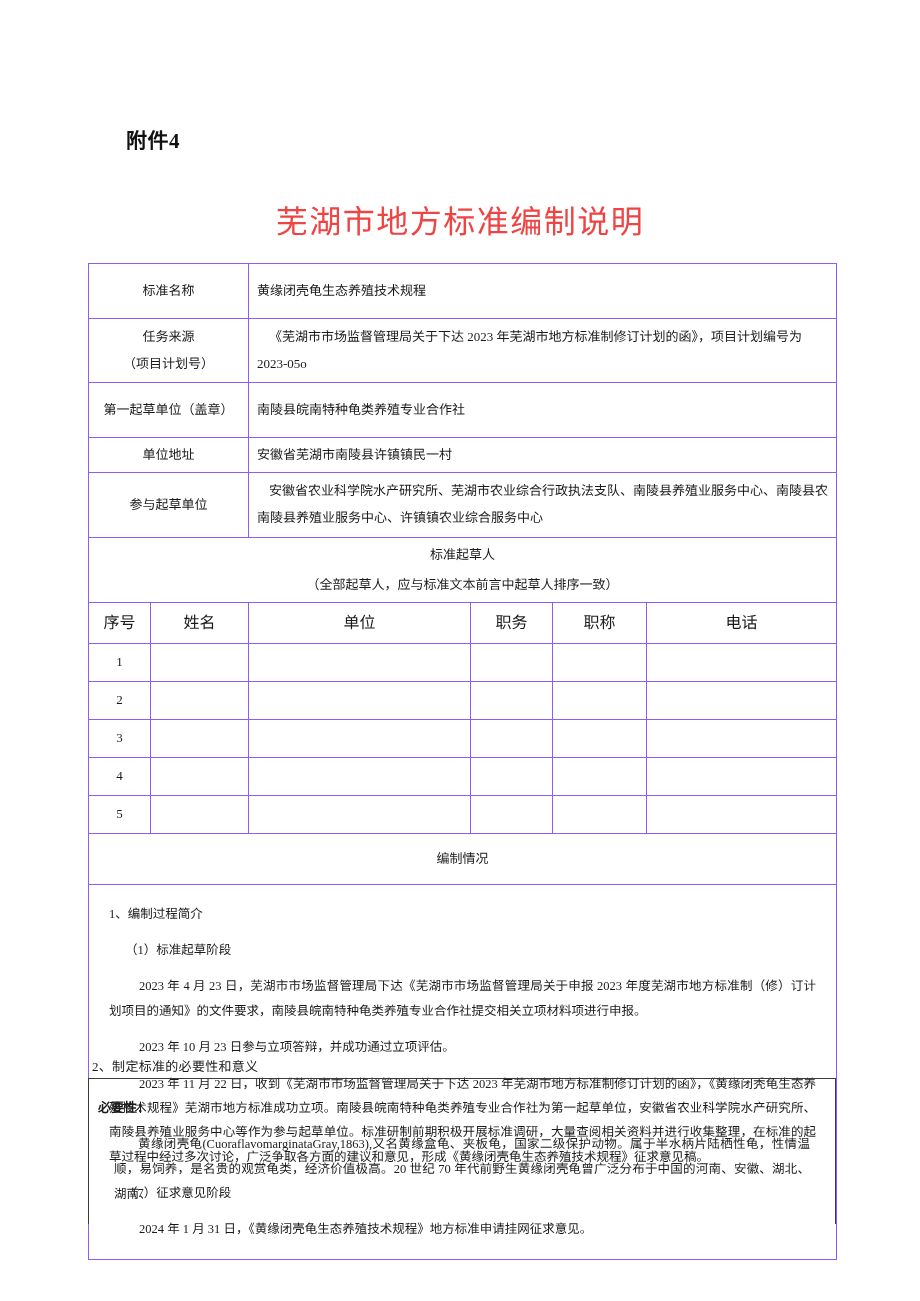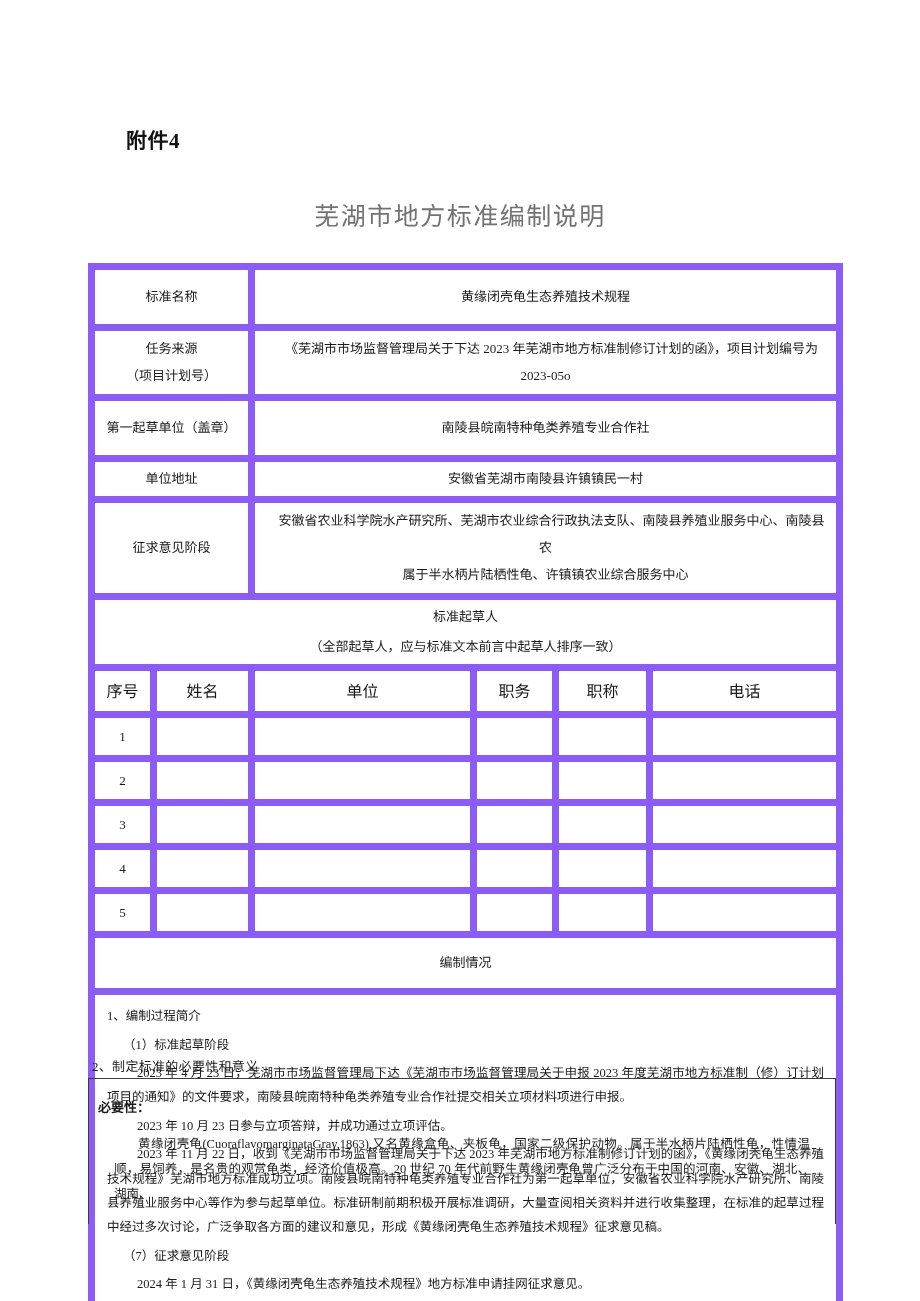--- a/index.html
+++ b/index.html
@@ -32,49 +32,49 @@
     letter-spacing: 0.5px;
     color: #111;
     font-family: Liberation Serif, serif;
   }
   .doc-title {
     position: absolute;
     left: 0;
     right: 0;
     top: 196px;
     text-align: center;
-    font-size: 25px;
+    font-size: 32px;
     font-weight: 400;
     letter-spacing: 1.5px;
-    color: #737373;
+    color: #ef4444;
   }
 
   
   .main-table {
     position: absolute;
     left: 88px;
     top: 263px;
     width: 748px;
     border-collapse: collapse;
     table-layout: fixed;
     font-size: 13px;
     line-height: 1.85;
   }
   .main-table td {
-    border: 7px solid #8b5cf6;
+    border: 1px solid #8b5cf6;
     padding: 5px 8px;
     vertical-align: middle;
     color: #1a1a1a;
   }
   .lbl {
     text-align: center;
     white-space: nowrap;
   }
   .val {
-    text-align: center;
+    text-align: left;
     margin-left: 40px;
   }
   .val-indent {
     text-indent: 12px;
   }
   .tall {
     height: 44px;
   }
   .twoline {
     line-height: 2.05;
@@ -103,21 +103,21 @@
   }
 
   
   .narrative {
     padding: 6px 9px 10px 9px;
     font-size: 12.5px;
     line-height: 1.95;
     text-align: justify;
   }
   .narrative p {
-    margin: 4px;
+    margin: 12px;
   }
   .p-flush { text-indent: 0; }
   .p-ind1  { text-indent: 16px; }
   .p-ind2  { text-indent: 30px; }
 
   
   .mid-caption {
     position: absolute;
     left: 92px;
     top: 1056px;
@@ -195,24 +195,24 @@
         <td class="lbl tall" colspan="2">第一起草单位（盖章）</td>
         <td class="val tall" colspan="4">南陵县皖南特种龟类养殖专业合作社</td>
       </tr>
 
       <tr>
         <td class="lbl" colspan="2">单位地址</td>
         <td class="val" colspan="4">安徽省芜湖市南陵县许镇镇民一村</td>
       </tr>
 
       <tr>
-        <td class="lbl twoline" colspan="2">征求意见阶段</td>
+        <td class="lbl twoline" colspan="2">参与起草单位</td>
         <td class="val twoline" colspan="4">
           <div class="val-indent">安徽省农业科学院水产研究所、芜湖市农业综合行政执法支队、南陵县养殖业服务中心、南陵县农</div>
-          <div>属于半水柄片陆栖性龟、许镇镇农业综合服务中心</div>
+          <div>南陵县养殖业服务中心、许镇镇农业综合服务中心</div>
         </td>
       </tr>
 
       <tr>
         <td class="drafter-head" colspan="6">
           <div class="t1">标准起草人</div>
           <div class="t2">（全部起草人，应与标准文本前言中起草人排序一致）</div>
         </td>
       </tr>
 

